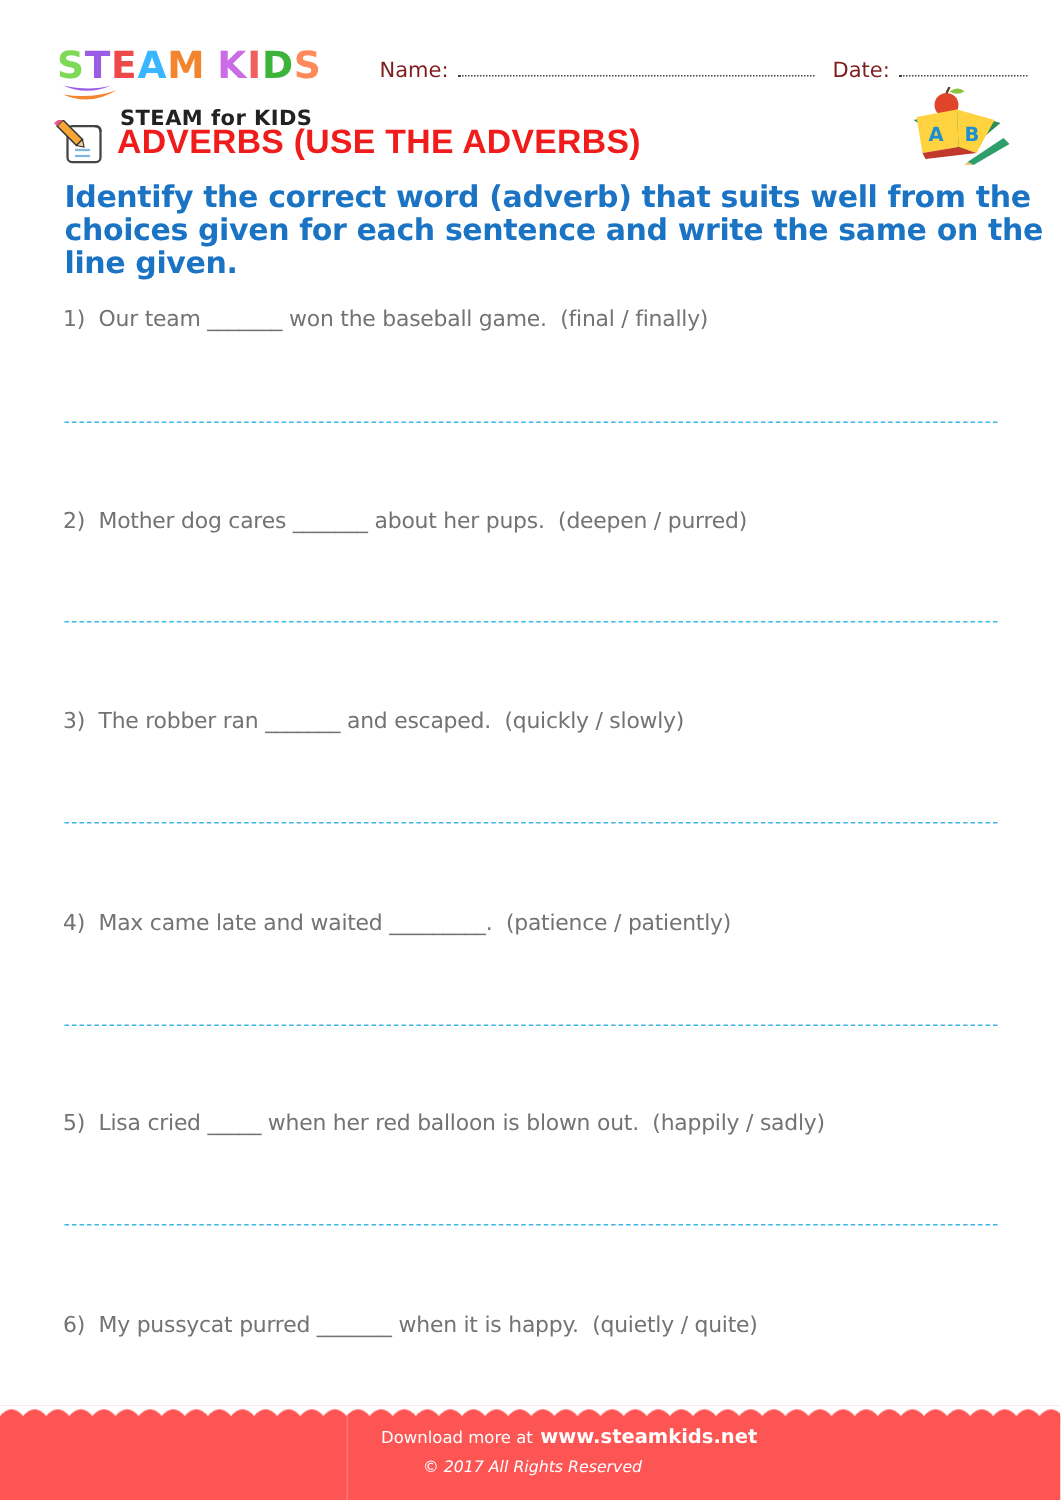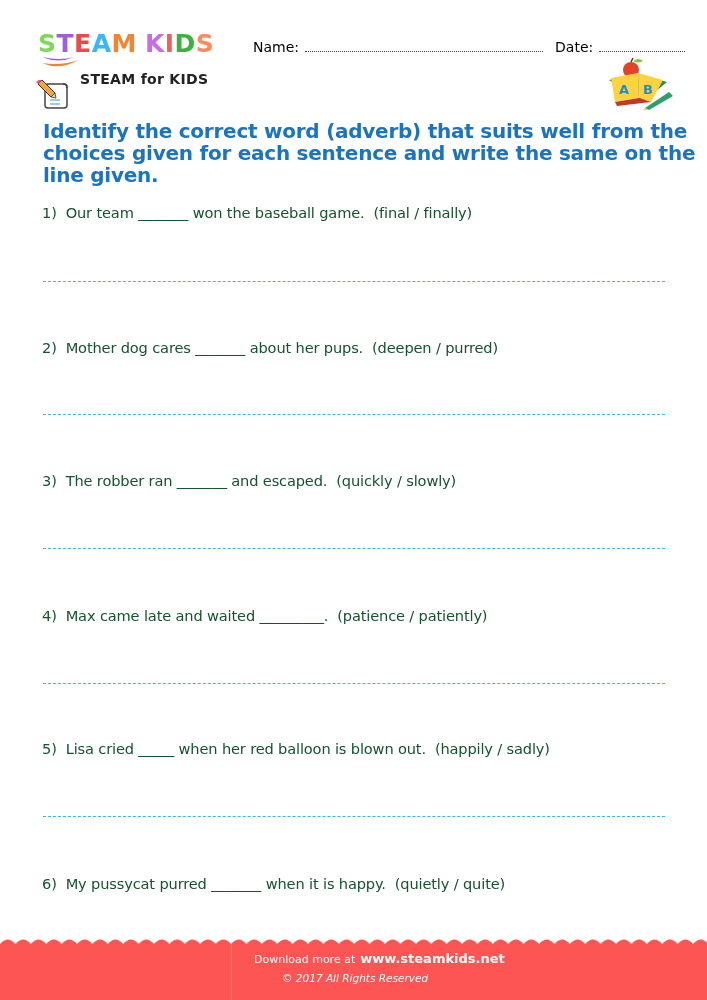--- a/index.html
+++ b/index.html
@@ -7,37 +7,37 @@
   body { position: relative; font-family: "Liberation Sans", sans-serif; color: #111; }
 
   
   .logo { position: absolute; left: 38px; top: 31px; width: 200px; height: 40px; }
   .logo-word { display: flex; font-family: "DejaVu Sans", sans-serif; font-weight: 900; font-size: 25px; letter-spacing: 0.5px; line-height: 25px; }
   .logo-word span { display: inline-block; }
   .logo-sub { position: absolute; left: 42px; top: 40px; font-family: "DejaVu Sans", sans-serif; font-weight: bold; font-size: 14px; color: #222; letter-spacing: 0.3px; }
   .logo-swoosh { position: absolute; left: 2px; top: 24px; width: 40px; height: 14px; }
 
   
-  .namedate { position: absolute; top: 39px; left: 253px; font-family: "DejaVu Sans", sans-serif; font-size: 14px; color: #000000; display: flex; align-items: baseline; }
+  .namedate { position: absolute; top: 39px; left: 253px; font-family: "DejaVu Sans", sans-serif; font-size: 14px; color: #7f1d1d; display: flex; align-items: baseline; }
   .dots { display: inline-block; border-bottom: 1px dotted #444; height: 12px; margin-left: 6px; }
   .dots.name { width: 238px; margin-right: 12px; }
   .dots.date { width: 86px; }
 
   
   .title-row { position: absolute; left: 36px; top: 80px; display: flex; align-items: center; }
   .title-icon { width: 34px; height: 30px; margin-right: 8px; }
   .title { font-family: "Liberation Sans", sans-serif; font-weight: bold; font-size: 22.5px; color: #f01c1c; letter-spacing: 0.2px; }
 
   .book-icon { position: absolute; left: 605px; top: 58px; width: 70px; height: 52px; }
 
   
   .instructions { position: absolute; left: 43px; top: 120px; width: 665px; font-family: "DejaVu Sans", sans-serif; font-weight: bold; font-size: 20px; line-height: 22px; color: #1b73c3; letter-spacing: -0.25px; }
 
   
-  .question { position: absolute; left: 42px; font-family: "DejaVu Sans", sans-serif; font-size: 14.6px; color: #14532d; letter-spacing: -0.15px; white-space: pre; }
+  .question { position: absolute; left: 42px; font-family: "DejaVu Sans", sans-serif; font-size: 14.6px; color: #737373; letter-spacing: -0.15px; white-space: pre; }
   .answer-line { position: absolute; left: 43px; width: 622px; height: 0; border-top: 1.5px dashed #3bb6e6; }
 
   
   .footer { position: absolute; left: 0; top: 944px; width: 707px; height: 56px; background: #fd5454; }
   .scallops { position: absolute; left: 0; top: 937px; width: 707px; height: 12px; }
   .footer-text1 { position: absolute; left: 254px; top: 951px; font-family: "DejaVu Sans", sans-serif; font-size: 11px; color: #ffffff; display: flex; align-items: baseline; }
   .footer-text1 .url { font-weight: bold; font-size: 13px; margin-left: 5px; text-align: right; }
   .footer-text2 { position: absolute; left: 282px; top: 972px; font-family: "DejaVu Sans", sans-serif; font-style: italic; font-size: 10.5px; color: #ffffff; }
   .footer-divider { position: absolute; left: 231px; top: 944px; width: 1px; height: 56px; background: #f77; }
 </style>
@@ -88,20 +88,21 @@
 <div class="title-row">
   <svg class="title-icon" viewBox="0 0 34 30">
     <rect x="9" y="4" width="22" height="24" rx="3" fill="#fff" stroke="#444" stroke-width="1.5"></rect>
     <path d="M27 4 Q31 4 31 8" fill="none" stroke="#444" stroke-width="1.5"></path>
     <line x1="14" y1="20" x2="24" y2="20" stroke="#7fb7e0" stroke-width="1.5"></line>
     <line x1="14" y1="24" x2="24" y2="24" stroke="#7fb7e0" stroke-width="1.5"></line>
     <path d="M2 4 L6 0 L19 13 L15 17 Z" fill="#f7a635" stroke="#333" stroke-width="1"></path>
     <path d="M2 4 L6 0 L4 -1 L0 2 Z" fill="#e85a8a"></path>
     <path d="M15 17 L19 13 L20 18 Z" fill="#f5d6a0" stroke="#333" stroke-width="0.8"></path>
   </svg>
+  <div class="title">ADVERBS (USE THE ADVERBS)</div>
 </div>
 
 <div class="instructions">Identify the correct word (adverb) that suits well from the choices given for each sentence and write the same on the line given.</div>
 
 <div class="question" style="top:204px"><span>1)</span>  <span>Our team _______ won the baseball game.  (final / finally)</span></div>
 <div class="answer-line" style="top:281px"></div>
 
 <div class="question" style="top:339px"><span>2)</span>  <span>Mother dog cares _______ about her pups.  (deepen / purred)</span></div>
 <div class="answer-line" style="top:414px"></div>
 

